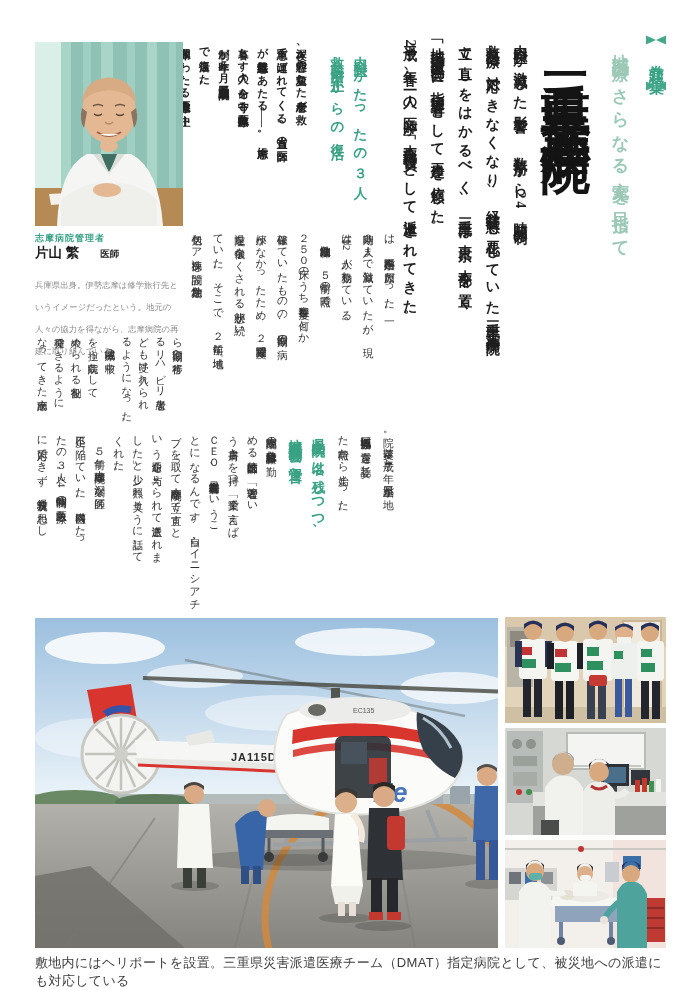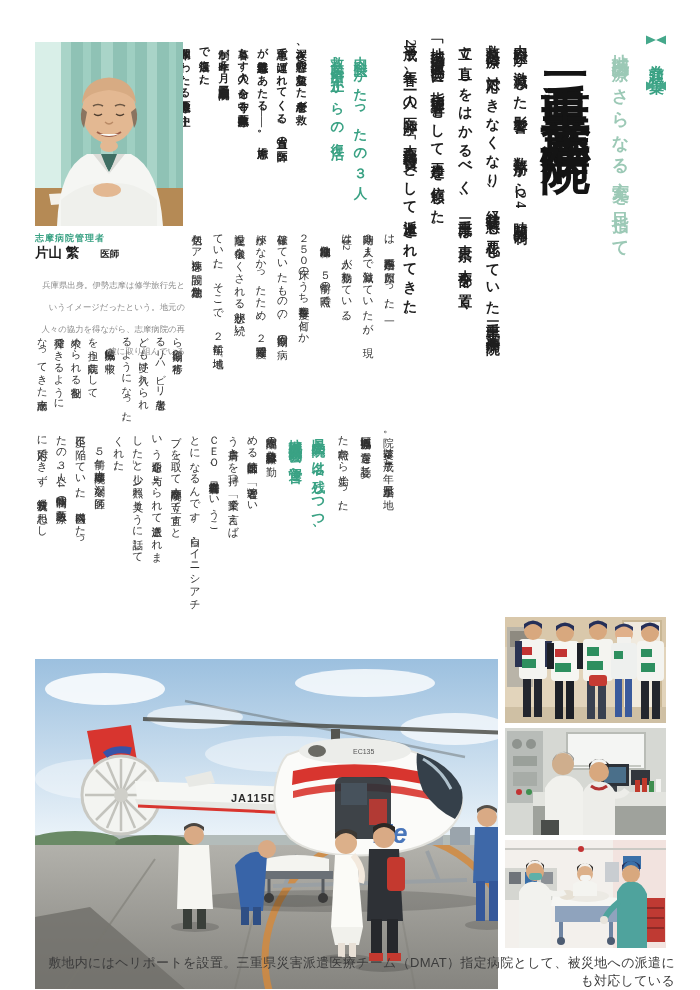--- a/index.html
+++ b/index.html
@@ -1,18 +1,18 @@
 <!DOCTYPE html>
 <html lang="ja"><head>
 <meta charset="utf-8">
 <style>
   html,body{margin:0;padding:0;background:#e8e8e8;}
   .page{position:relative;width:700px;height:990px;background:#ffffff;margin:0 auto;
         font-family:"Liberation Serif","DejaVu Serif",serif;overflow:hidden;}
-  .g{font-family:"Liberation Sans","DejaVu Sans",sans-serif;text-align:right;}
+  .g{font-family:"Liberation Sans","DejaVu Sans",sans-serif;}
   .v{position:absolute;writing-mode:vertical-rl;text-orientation:mixed;white-space:pre-line;}
   
   .tokushu{position:absolute;left:640px;top:34px;width:32px;height:140px;
            display:flex;flex-direction:column;align-items:center;gap:7px;}
   .tokushu-label{writing-mode:vertical-rl;font-size:15px;letter-spacing:5px;
                  color:#3aa284;font-weight:bold;}
   .subtitle{left:600px;top:40px;width:32px;height:345px;font-size:17px;
             letter-spacing:3.5px;color:#9cc9b6;font-weight:bold;}
   .main-title{left:536px;top:33px;width:64px;height:540px;font-size:50px;
               letter-spacing:10px;color:#141414;font-weight:bold;}
@@ -32,21 +32,21 @@
   
   .portrait{position:absolute;left:35px;top:42px;width:148px;height:184px;overflow:hidden;}
   .p-role{position:absolute;left:35px;top:232px;font-size:9px;letter-spacing:1px;
           color:#3aa284;font-weight:bold;}
   .p-name{position:absolute;left:35px;top:244px;font-size:13.5px;color:#1c1c1c;font-weight:bold;}
   .p-suffix{font-size:9.5px;font-weight:bold;padding-left:21px;}
   .bio{position:absolute;left:35px;top:274px;width:150px;font-size:8.4px;
        line-height:22px;color:#8b8b8b;}
   
   .photo{position:absolute;overflow:hidden;background:#ddd;}
-  .ph-heli{left:35px;top:618px;width:463px;height:330px;margin-top:41px;}
+  .ph-heli{left:35px;top:618px;width:463px;height:330px;}
   .ph-dmat{left:505px;top:617px;width:161px;height:106px;}
   .ph-ws{left:505px;top:728px;width:161px;height:107px;}
   .ph-ward{left:505px;top:840px;width:161px;height:108px;}
   .bottom-caption{position:absolute;left:35px;top:954px;width:640px;font-size:13px;
                   color:#3c3c3c;letter-spacing:0.3px;}
   svg{display:block;}
 </style>
 </head>
 <body>
 

